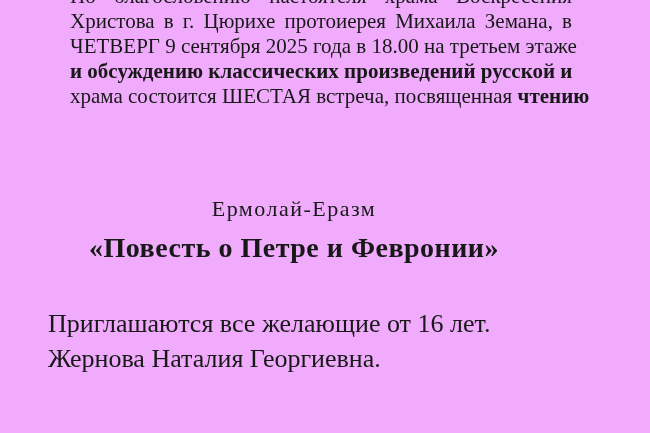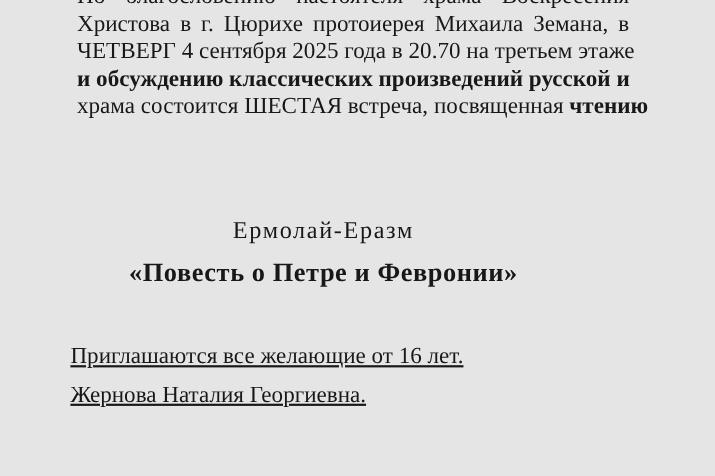--- a/index.html
+++ b/index.html
@@ -9,21 +9,21 @@
   body {
     width: 650px;
     height: 433px;
     overflow: hidden;
     background: #ffffff;
   }
   .page {
     position: relative;
     width: 650px;
     height: 433px;
-    background: #e5e5e5;
+    background: #f0abfc;
     color: #181818;
     font-family: "Liberation Serif", "DejaVu Serif", serif;
     overflow: hidden;
   }
   
   .paragraph {
     position: absolute;
     left: 70px;
     top: -16px;
     width: 502px;
@@ -49,48 +49,47 @@
     width: 588px;
     text-align: center;
   }
   .author {
     font-size: 22px;
     line-height: 26px;
     letter-spacing: 1.5px;
   }
   .title {
     margin-top: 11px;
-    font-size: 24px;
+    font-size: 28px;
     line-height: 30px;
     font-weight: bold;
     letter-spacing: 0.5px;
   }
   
   .details {
     position: absolute;
-    left: 64px;
+    left: 48px;
     top: 306px;
     width: 560px;
-    font-size: 21px;
+    font-size: 26px;
     line-height: 35px;
-    text-decoration: underline;
   }
   .dline {
     white-space: nowrap;
   }
 </style>
 </head>
 <body>
 
 <div class="page">
 
   <div class="paragraph">
     <div class="pline just">По благословению настоятеля храма Воскресения</div>
     <div class="pline just">Христова в г. Цюрихе протоиерея Михаила Земана, в</div>
-    <div class="pline just">ЧЕТВЕРГ 4 сентября 2025 года в 20.70 на третьем этаже</div>
+    <div class="pline just">ЧЕТВЕРГ 9 сентября 2025 года в 18.00 на третьем этаже</div>
     <div class="pline just bold">и обсуждению классических произведений русской и</div>
     <div class="pline just"><span>храма состоится ШЕСТАЯ встреча, посвященная</span> <b>чтению</b></div>
   </div>
 
   <div class="work">
     <div class="author">Ермолай-Еразм</div>
     <div class="title">«Повесть о Петре и Февронии»</div>
   </div>
 
   <div class="details">

